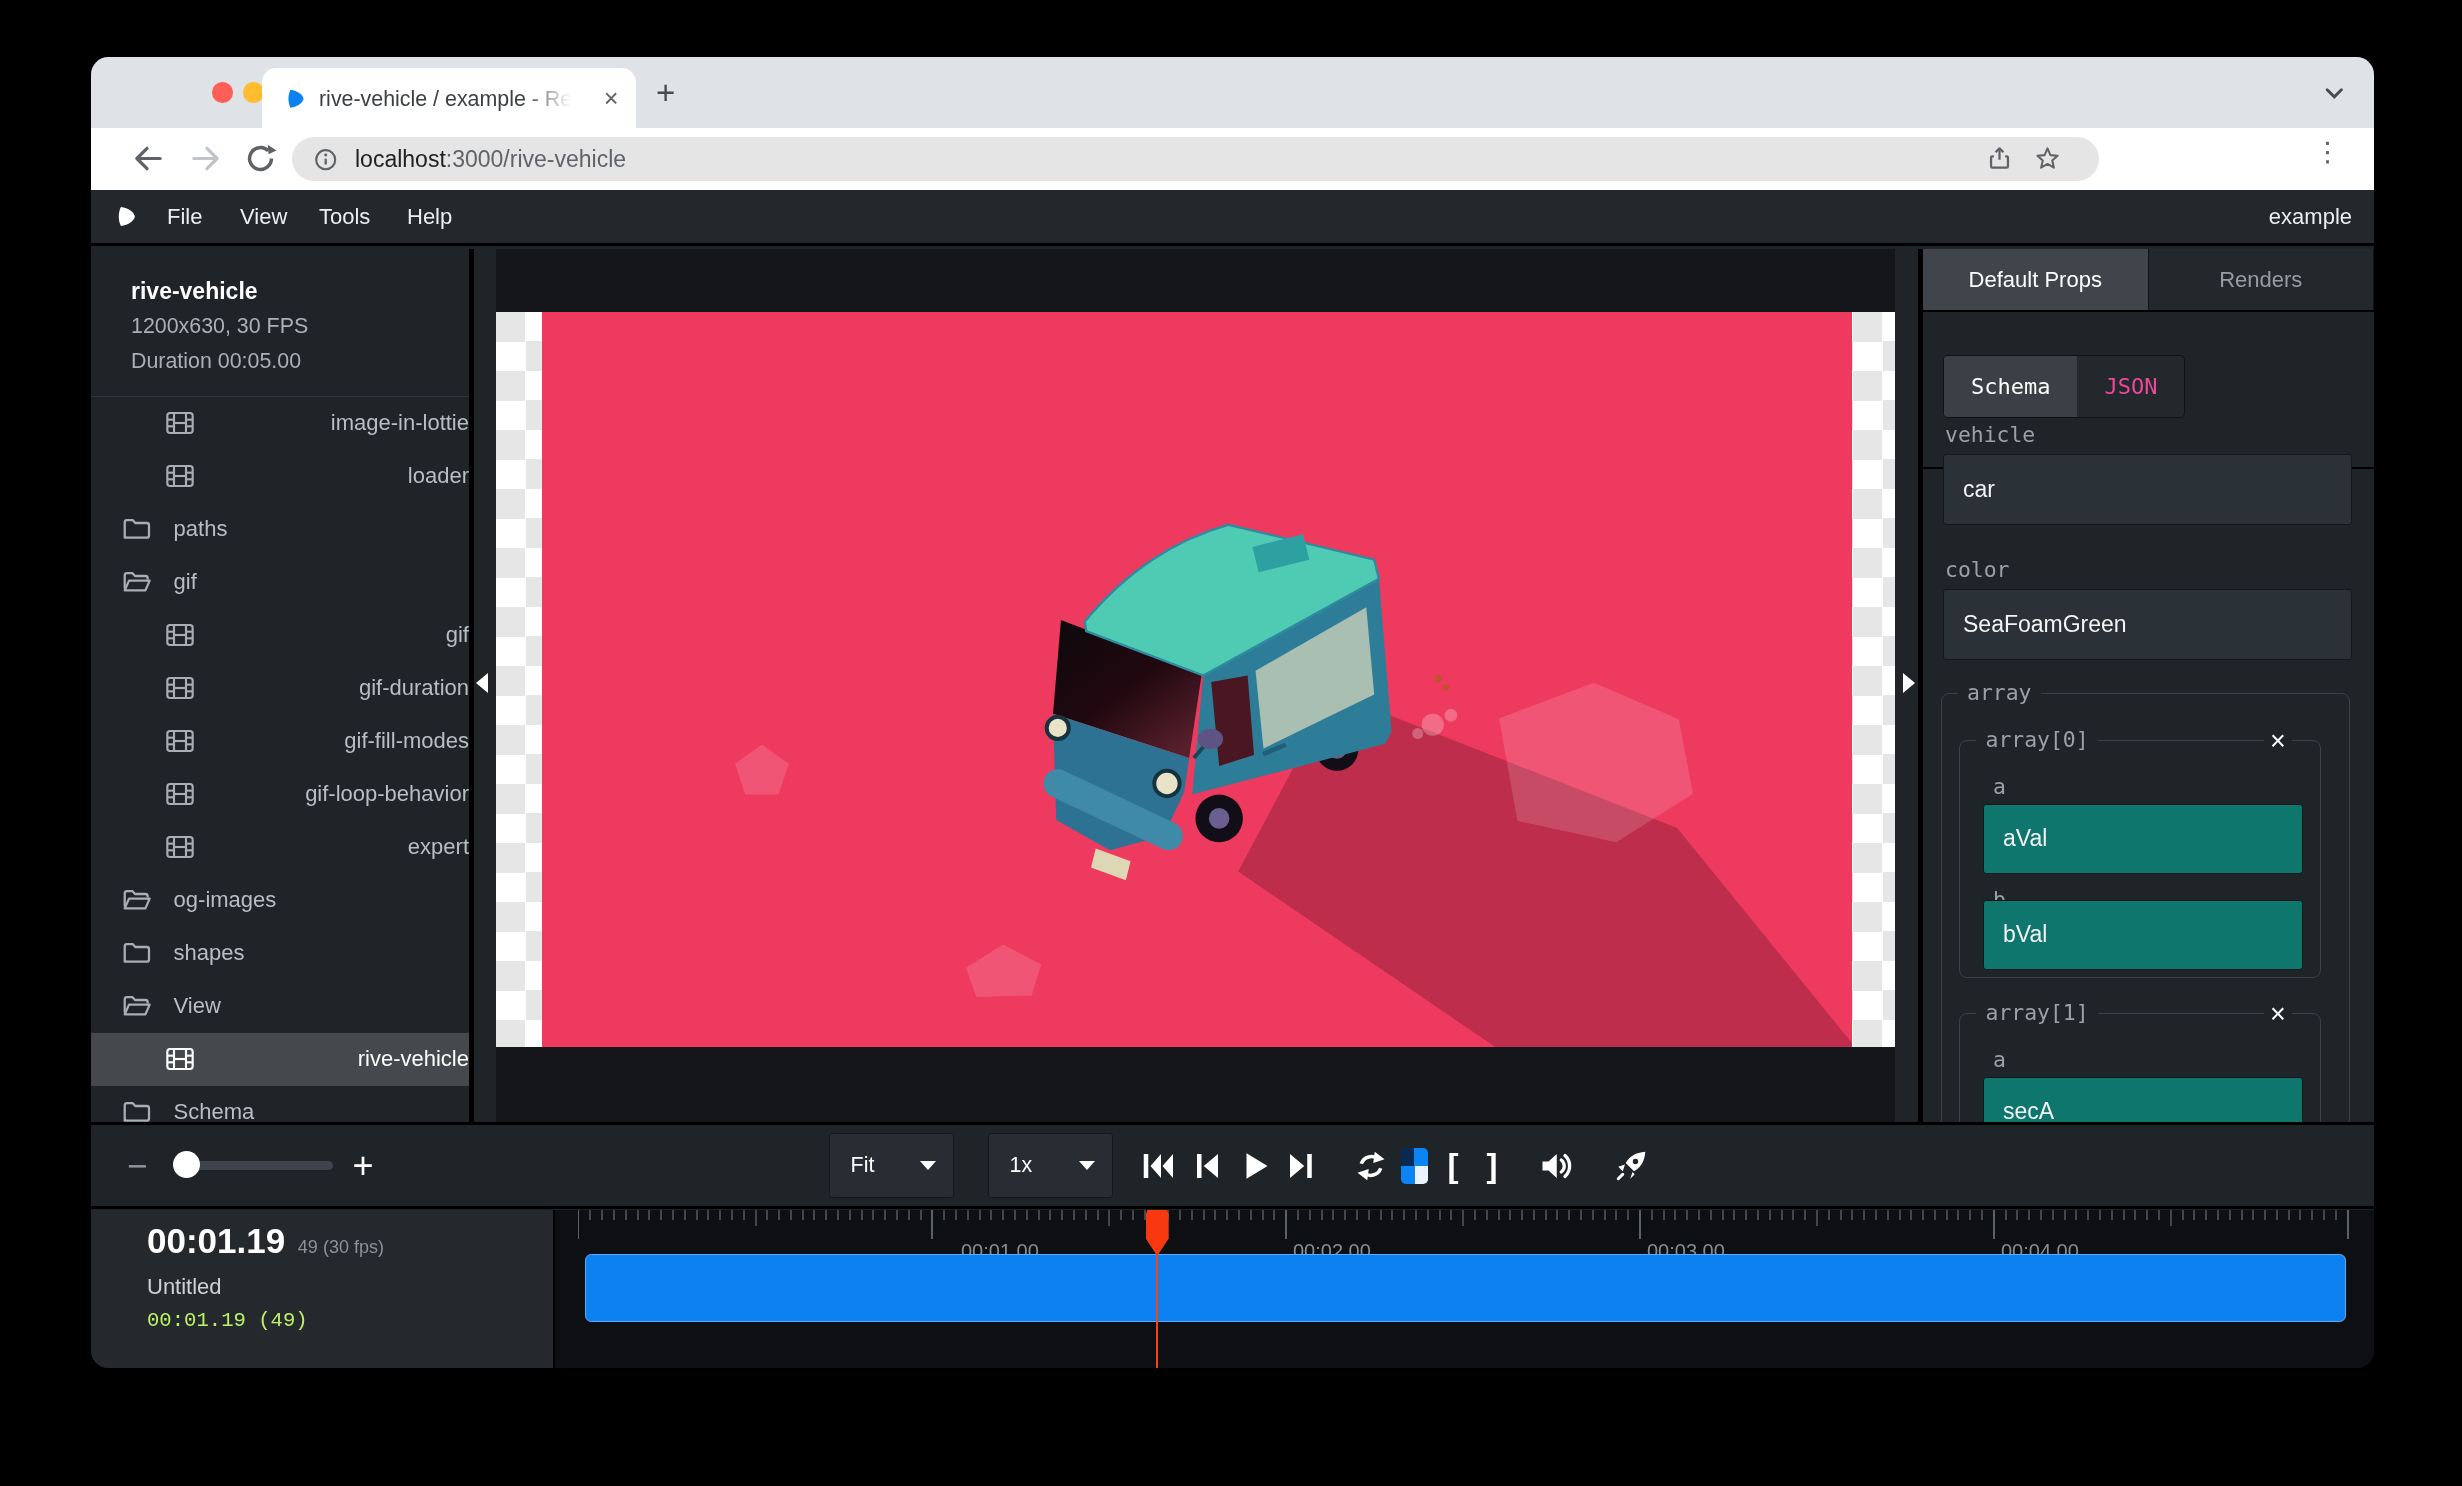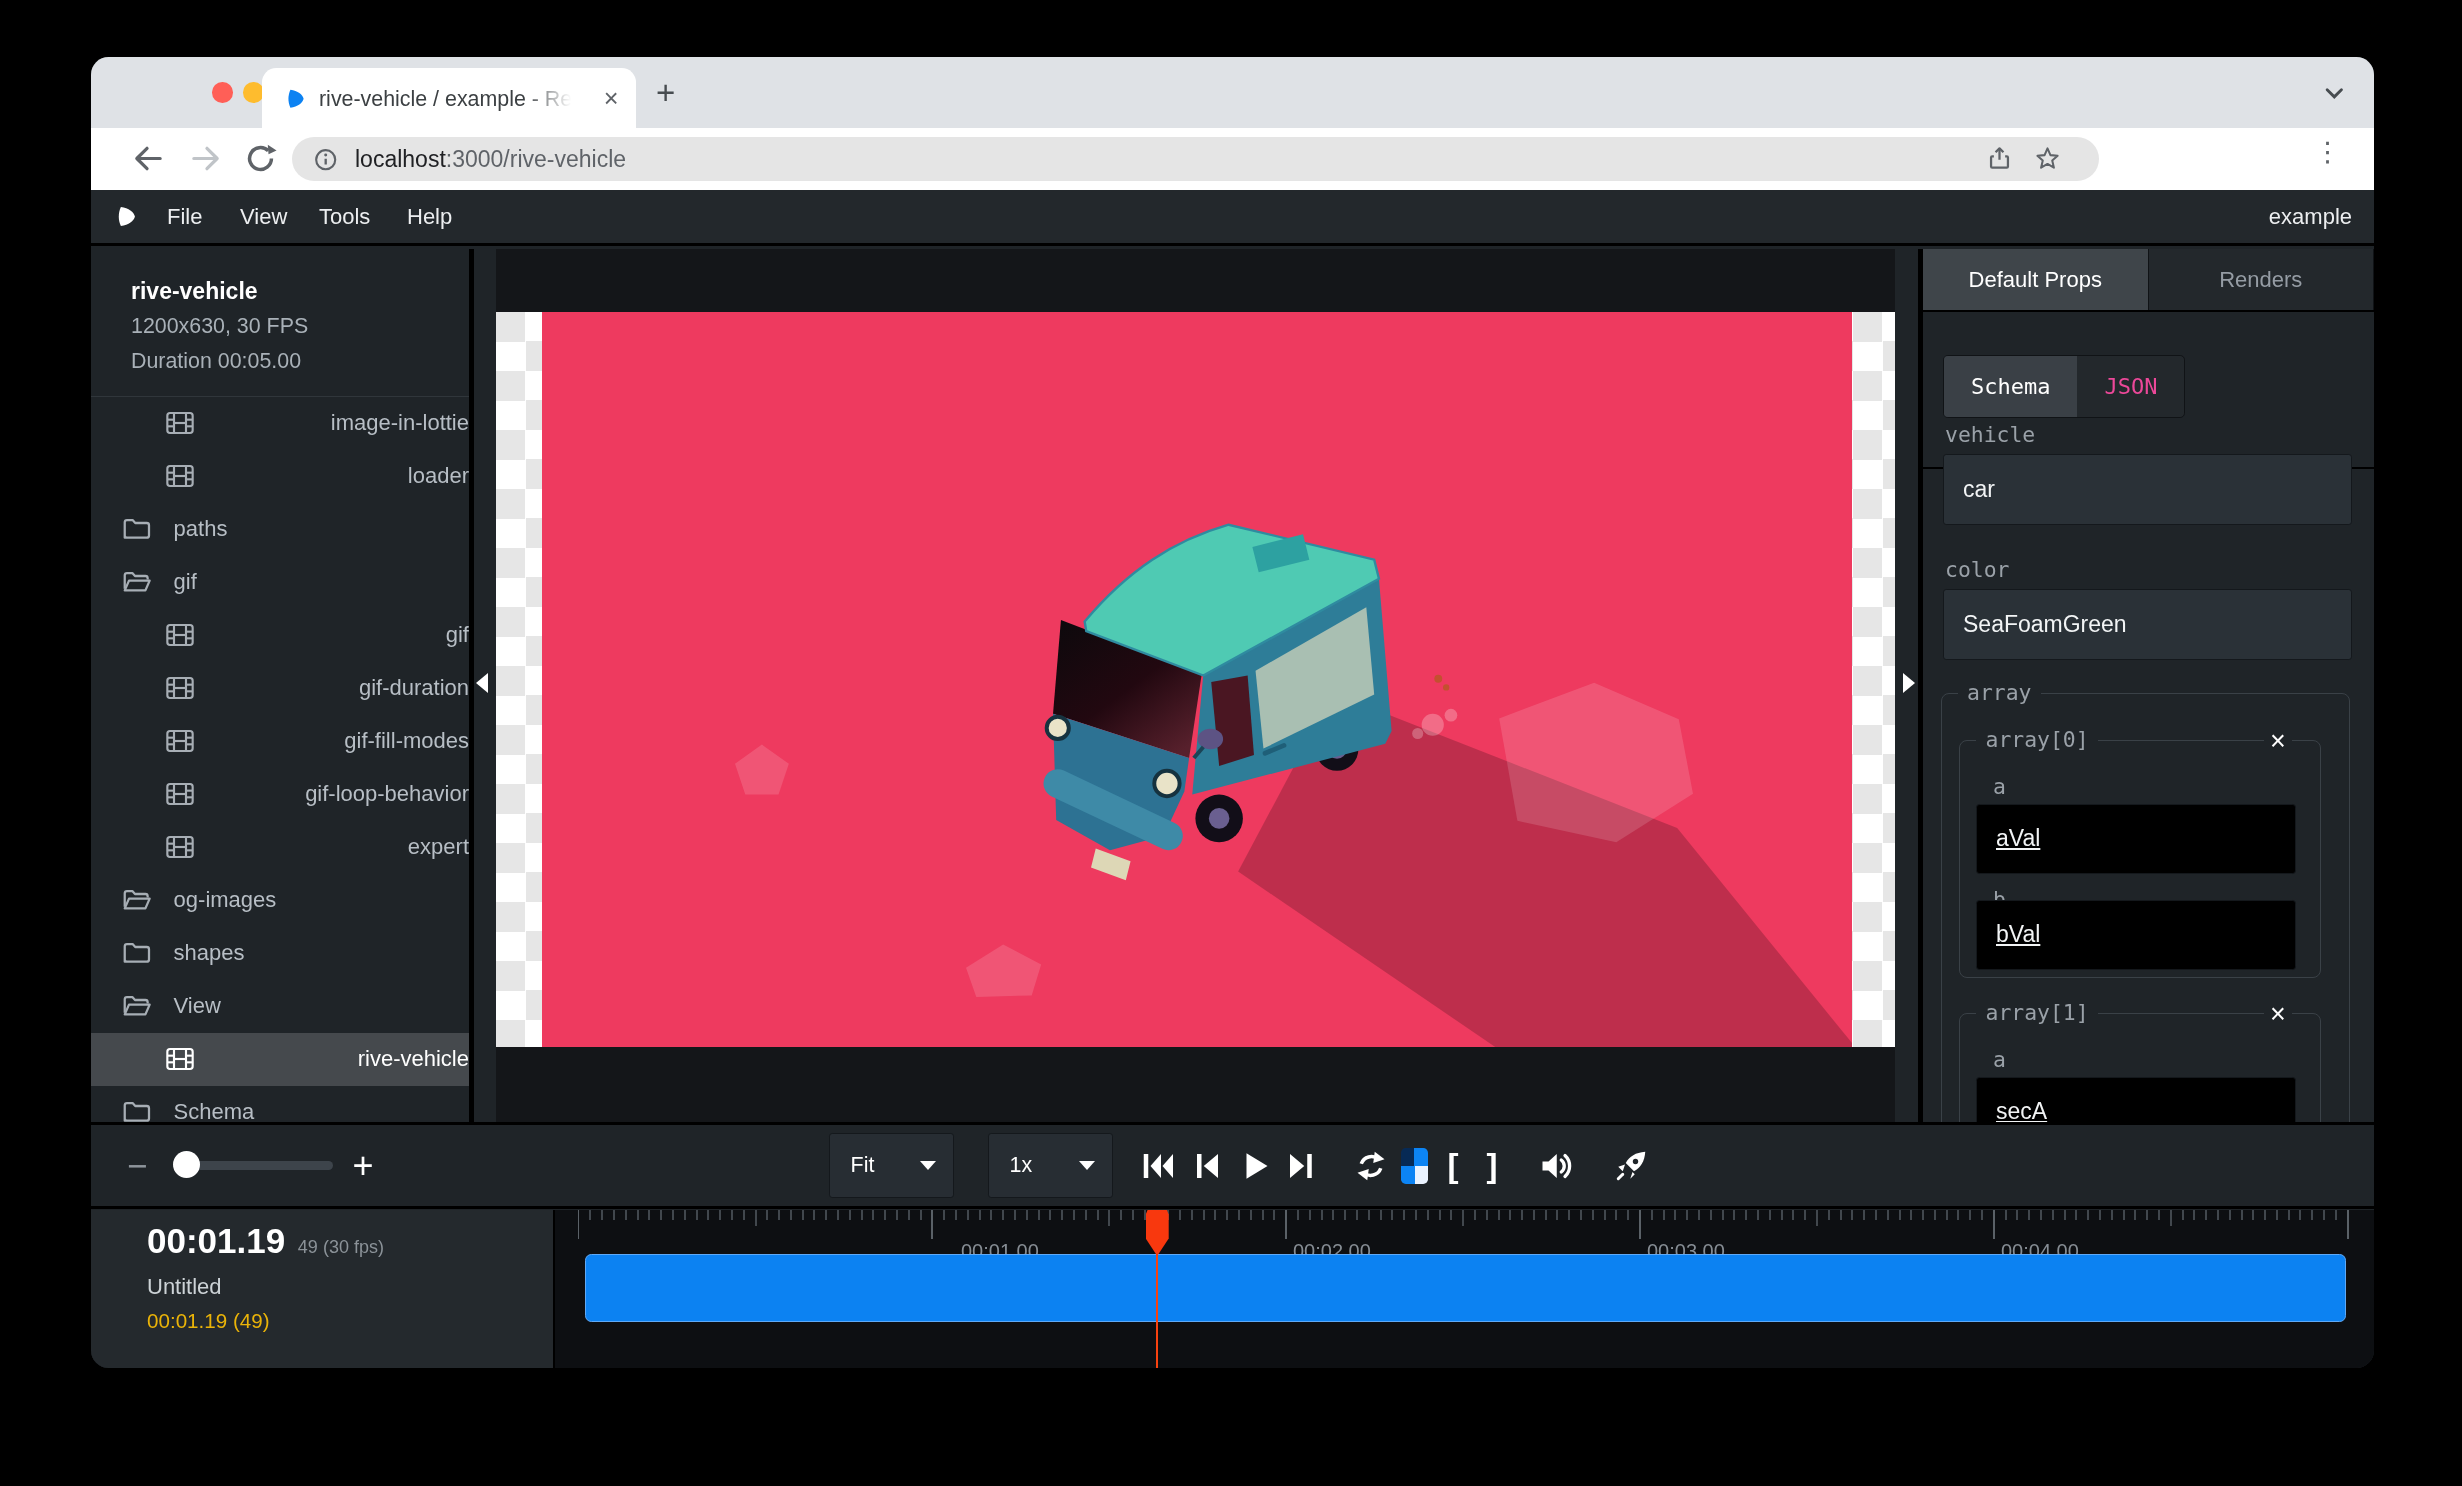--- a/index.html
+++ b/index.html
@@ -88,23 +88,23 @@
   .f-label { position:absolute; left:22px; font-size:21.4px; color:#9aa1a8; }
   .f-input { position:absolute; left:20px; width:409px; height:71px; background:#2a3137;
              border:1.6px solid #14181c; border-radius:3.2px; color:#f2f4f5; font-size:23px;
              line-height:68px; padding-left:19px; }
   .fieldset { position:absolute; border:1.6px solid #3a4147; border-radius:8px; }
   .legend { position:absolute; top:-14.3px; left:16px; background:#1f2428; padding:0 9.5px;
             font-size:21.4px; color:#9aa1a8; }
   .remove-x { position:absolute; top:-12.7px; font-size:27px; color:#fff; line-height:27px;
               background:#1f2428; padding:0 6.3px; }
   .fs-label { position:absolute; font-size:21.4px; color:#9aa1a8; }
-  .fs-input { position:absolute; left:16px; width:320px; height:70px; background:#000000;
+  .fs-input { position:absolute; left:23px; width:320px; height:70px; background:#0f766e;
               border:1.6px solid #14181c; border-radius:3.2px; color:#f2f4f5; font-size:23px;
-              line-height:67px; padding-left:19px;text-decoration:underline; }
+              line-height:67px; padding-left:19px; }
 
   
   .toolbar { position:absolute; left:0; top:1065px; width:100%; height:87px; background:#1f2428;
              border-top:3.2px solid #000; border-bottom:3.2px solid #000; }
   .zoomctl { position:absolute; left:36px; top:0; height:81px; display:flex; align-items:center; }
   .z-minus { font-size:35px; color:#8d949b; }
   .z-track { position:relative; width:159px; height:9.5px; border-radius:4.8px; background:#3d444b;
              margin:0 19px 0 27px; }
   .z-thumb { position:absolute; left:-1.6px; top:-9.5px; width:27px; height:27px; border-radius:50%;
              background:#fff; }
@@ -124,21 +124,21 @@
   .check-toggle { width:27px; height:36px; border-radius:4.8px;
         background:conic-gradient(#0c84f4 0 25%, #eaf3ff 0 50%, #0c84f4 0 75%, #072a55 0); }
 
   
   .timeline { position:absolute; left:0; top:1153px; width:100%; height:159px; background:#0d0f12; }
   .tl-left { position:absolute; left:0; top:0; width:464px; height:100%; background:#24292d;
              border-right:2.4px solid #000; padding:11px 0 0 56px; }
   .tl-time { font-size:35px; font-weight:bold; color:#fff; display:inline-block; }
   .tl-frames { font-size:18px; color:#8b9298; margin-left:12.7px; }
   .tl-name { font-size:22px; color:#ccd2d6; margin-top:12.7px; }
-  .tl-sub { font-size:20.6px; color:#eab308; margin-top:9.5px; }
+  .tl-sub { font-size:20.6px; color:#bef264; margin-top:9.5px;font-family:Liberation Mono, monospace; }
   .track { position:absolute; left:466px; top:0; right:0; height:100%; }
   .tick { position:absolute; top:0; width:1.6px; height:9.5px; background:#41474d; }
   .tick.half { height:16px; }
   .tick.sec { height:28.6px; background:#5a6167; }
   .tick-label { position:absolute; top:30px; font-size:20px; color:#868d94; }
   .bluebar { position:absolute; left:28px; top:44px; width:1761px; height:68px;
              background:#0c82f2; border:1.6px solid #5fa9f6; border-radius:6.3px; }
   .playhead { position:absolute; top:0; width:2.4px; height:159px; background:#f8420f; z-index:5; }
   .ph-flag { position:absolute; left:-10.3px; top:0; width:23px; height:46px; background:#f8380e;
              clip-path:polygon(8% 0, 92% 0, 100% 10%, 100% 62%, 50% 100%, 0 62%, 0 10%); }

